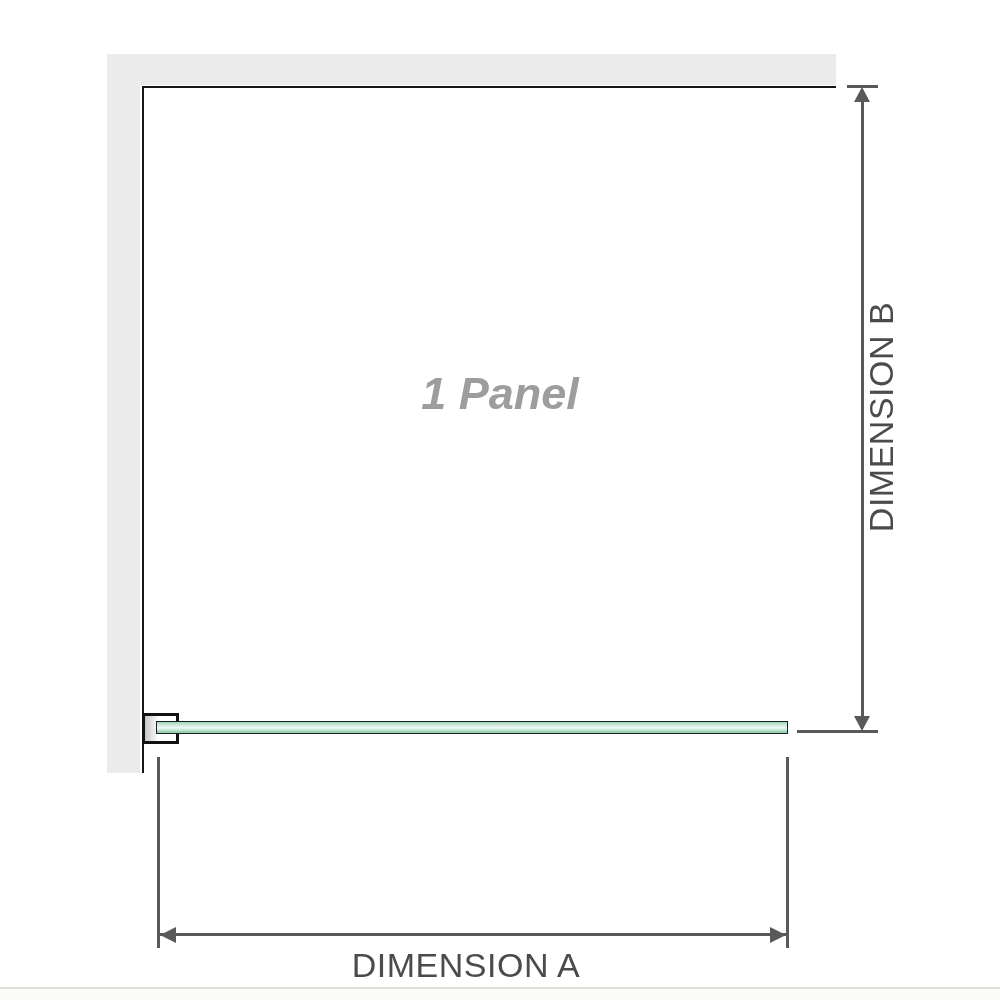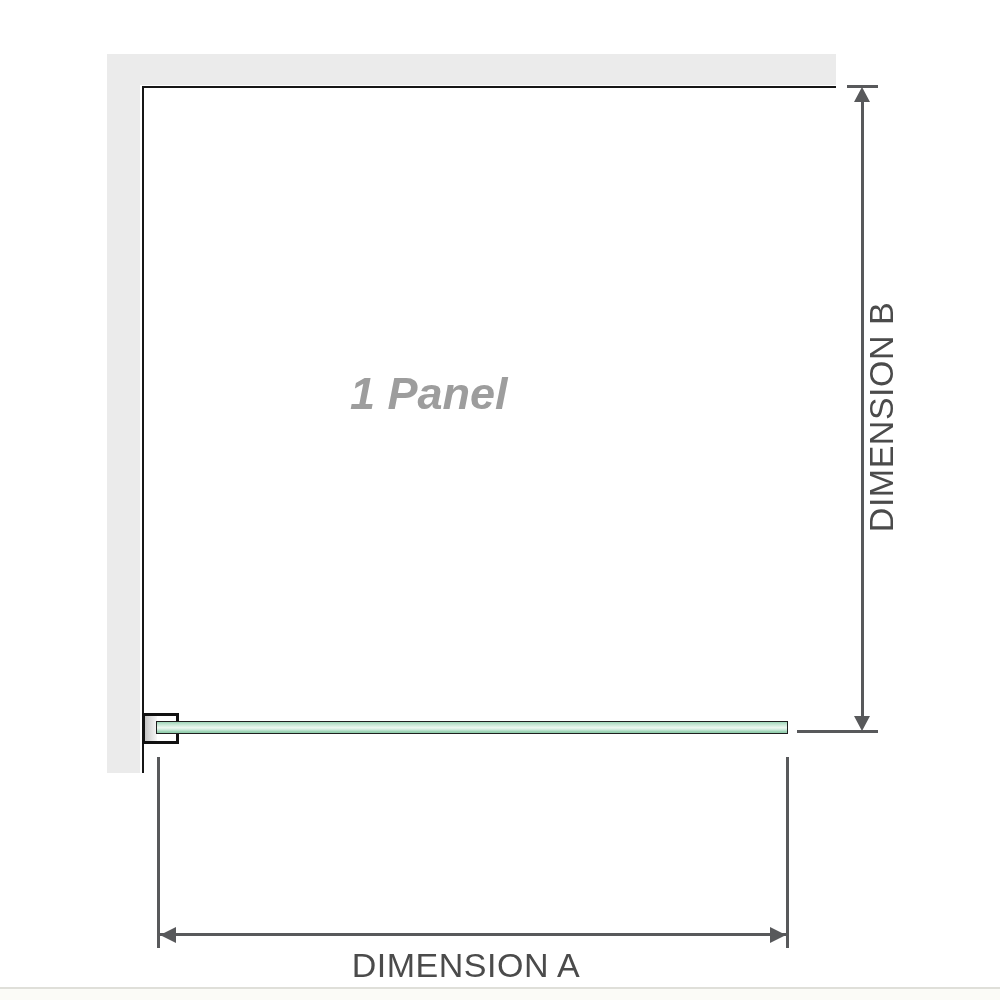--- a/index.html
+++ b/index.html
@@ -97,20 +97,21 @@
     text-align: center;
   }
   .label-a { left: 341px; top: 946px; width: 250px; }
   .label-b {
     left: 756px; top: 399px; width: 250px; height: 36px;
     line-height: 36px;
     transform: rotate(-90deg);
   }
   .panel-label {
     left: 350px; top: 368px; width: 300px;
+    text-align: center;
     color: #9d9d9d;
     font-size: 45px;
     font-weight: 700;
     font-style: italic;
     white-space: nowrap;
   }
 
   
   .bottom-divider { left: 0; top: 987px; width: 1000px; height: 2px; background: #dfdfd9; }
   .bottom-strip   { left: 0; top: 989px; width: 1000px; height: 11px; background: #fbfbf7; }

